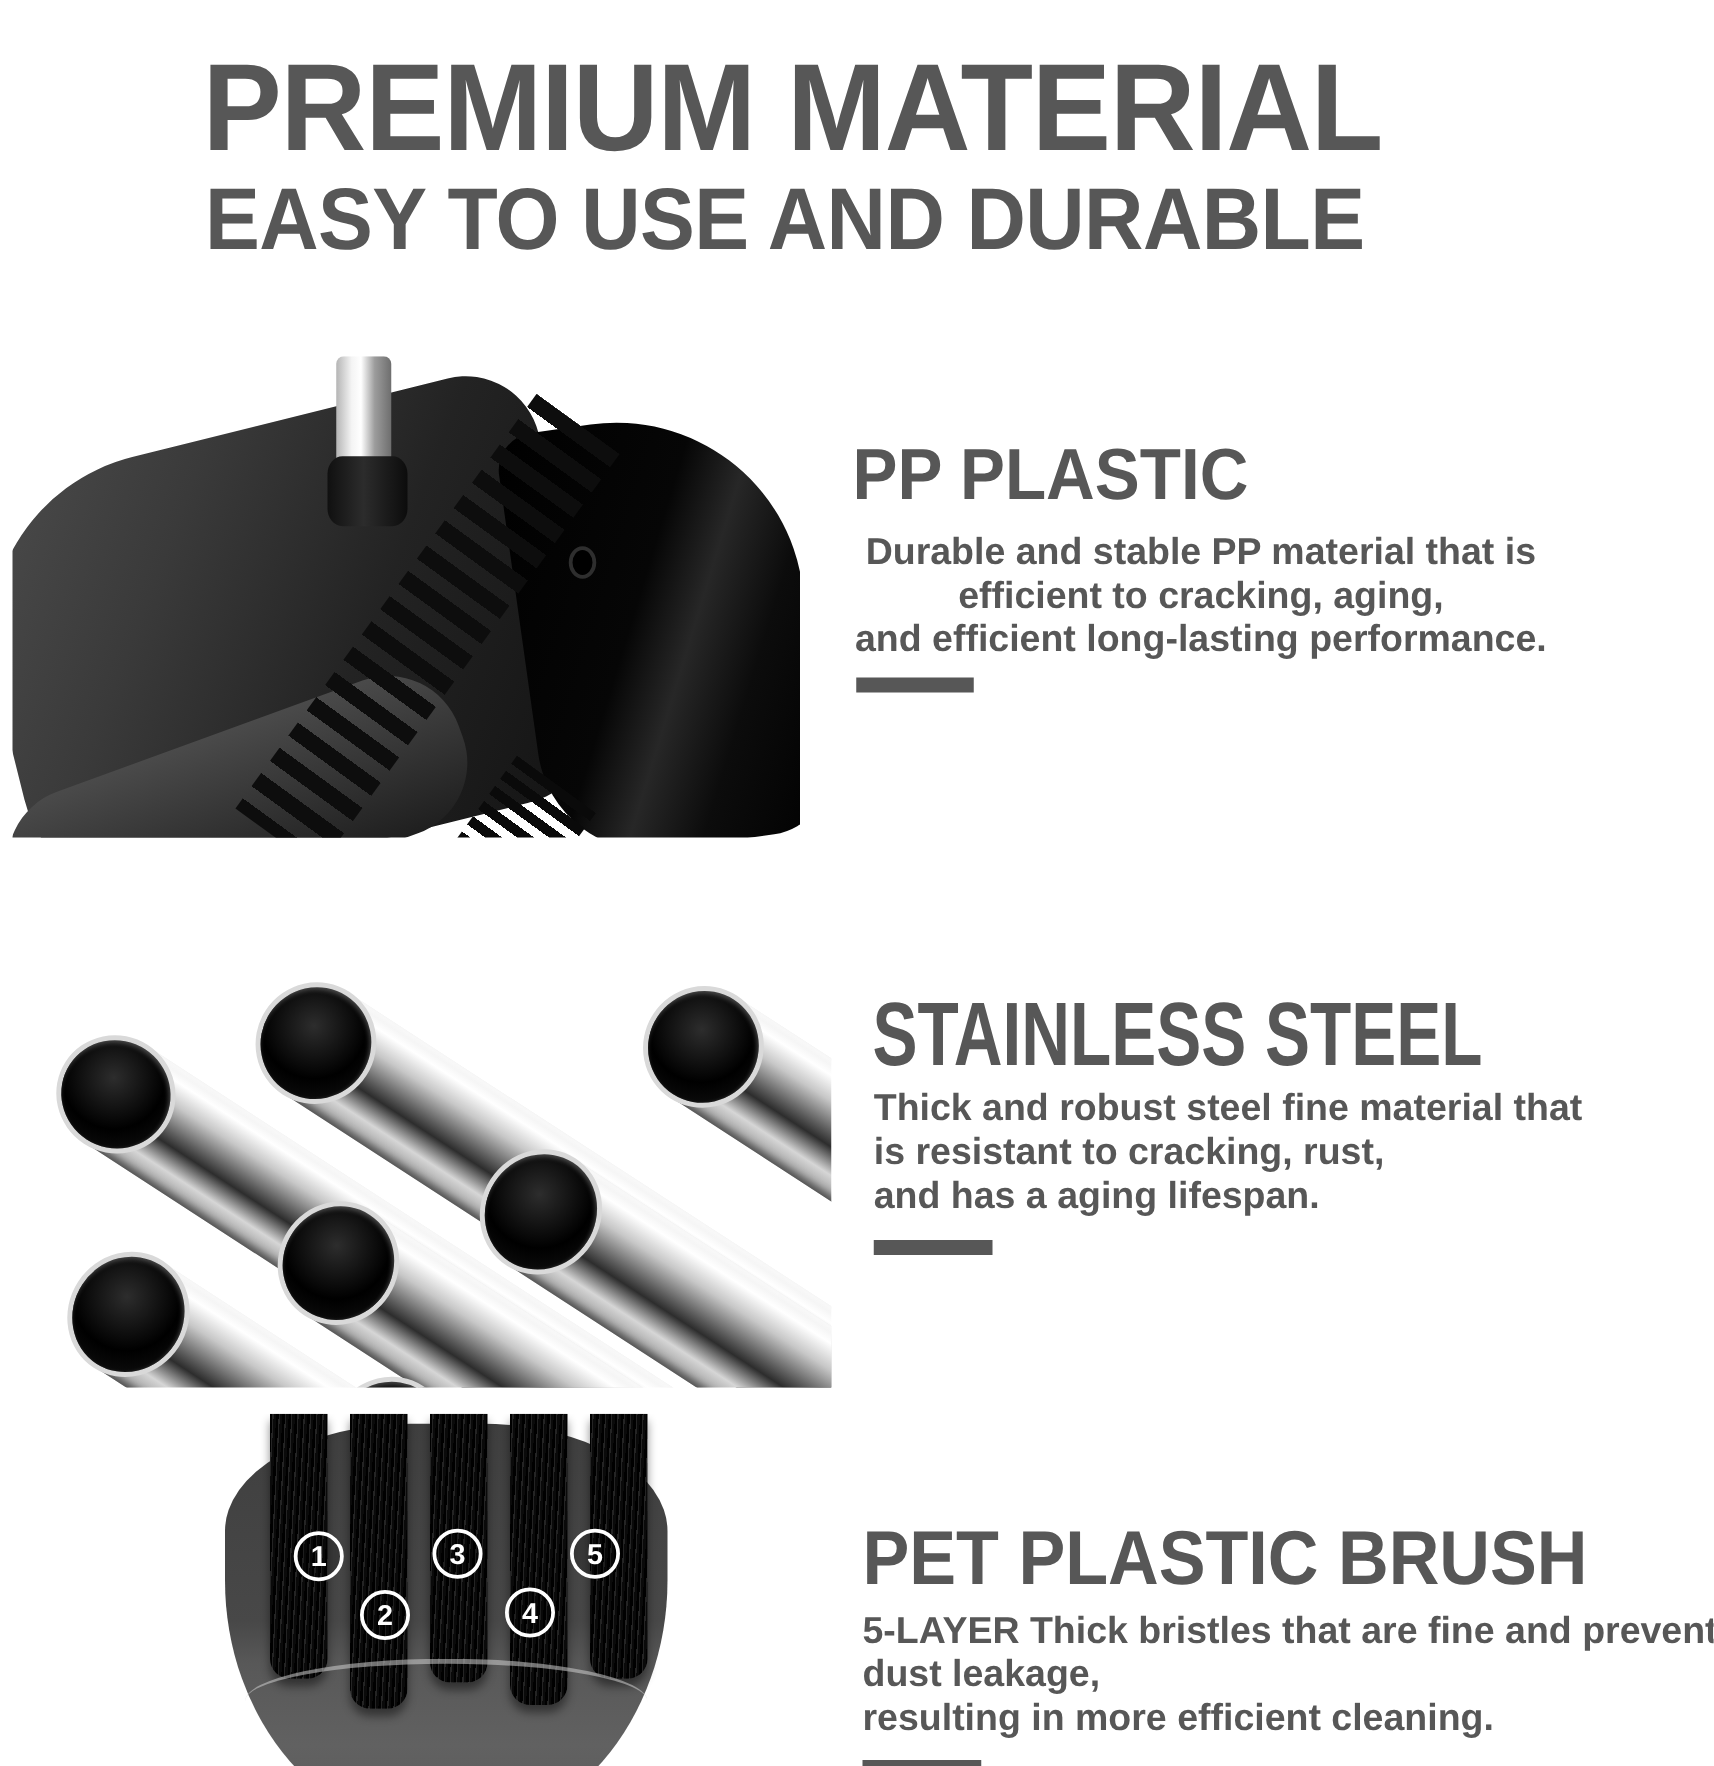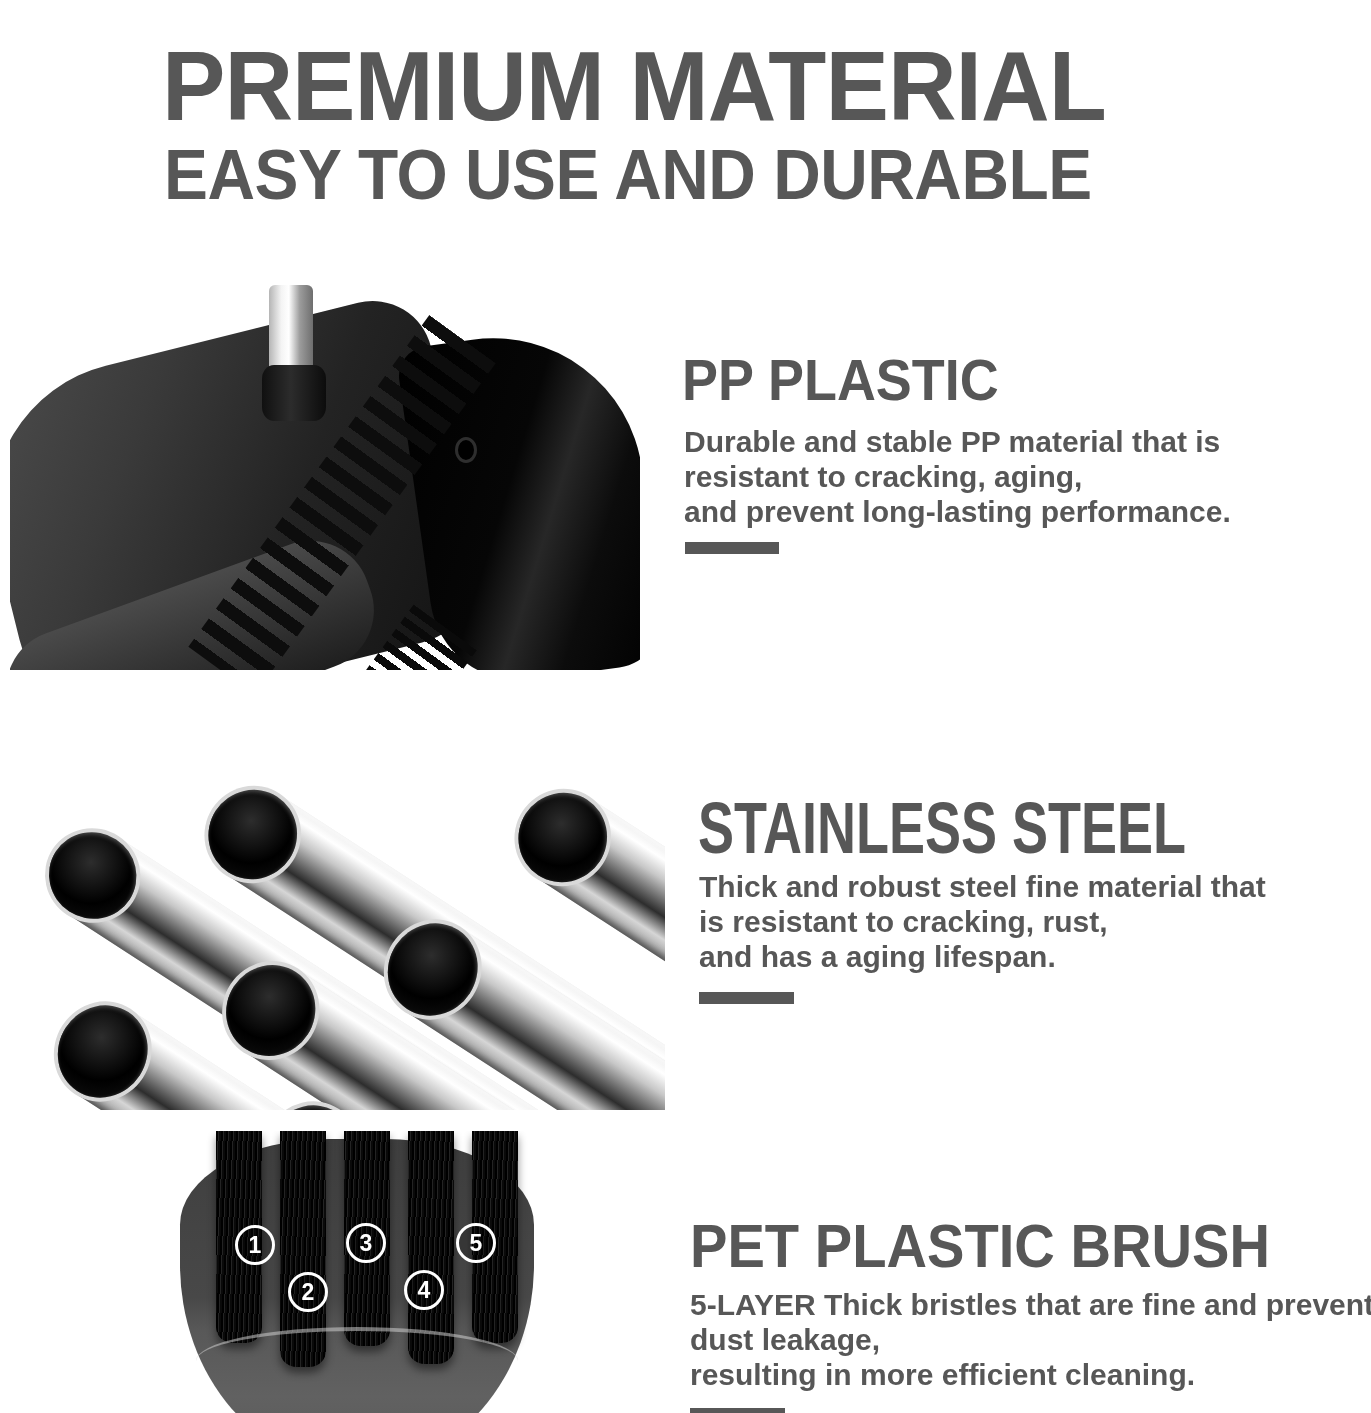--- a/index.html
+++ b/index.html
@@ -13,21 +13,21 @@
   
   .title1{left:162px;top:-9px;font-size:99px;font-weight:bold;line-height:1;
           transform:scaleX(.96);transform-origin:0 0;letter-spacing:-1px;}
   .title2{left:164px;top:95px;font-size:70px;font-weight:bold;line-height:1;
           transform:scaleX(.94);transform-origin:0 0;letter-spacing:-0.5px;}
   .h2{font-weight:bold;line-height:1;transform-origin:0 0;color:#575757;}
   .h2-1{left:682px;top:306px;font-size:58px;transform:scaleX(.93);}
   .h2-2{left:698px;top:747px;font-size:72px;transform:scaleX(.75);}
   .h2-3{left:690px;top:1171px;font-size:61px;transform:scaleX(.92);}
   .body{font-size:30px;font-weight:bold;line-height:35px;color:#575757;}
-  .body-1{left:684px;top:379px;}
+  .body-1{left:684px;top:379px;text-align:center;}
   .body-2{left:699px;top:824px;}
   .body-3{left:690px;top:1242px;}
   .bar{background:#575757;}
   .bar-1{left:685px;top:497px;width:94px;height:12px;}
   .bar-2{left:699px;top:947px;width:95px;height:12px;}
   .bar-3{left:690px;top:1363px;width:95px;height:13px;}
 
   
   .photo{position:absolute;overflow:hidden;}
 
@@ -105,22 +105,22 @@
     <div class="dp-interior"></div>
     <div class="dp-teeth"></div>
     <div class="dp-teeth2"></div>
     <div class="dp-hole"></div>
     <div class="dp-pole"></div>
     <div class="dp-collar"></div>
   </div>
   <div class="abs h2 h2-1 nowrap">PP PLASTIC</div>
   <div class="abs body body-1">
     <div class="nowrap">Durable and stable PP material that is</div>
-    <div class="nowrap">resistant to cracking, aging,</div>
-    <div class="nowrap">and prevent long-lasting performance.</div>
+    <div class="nowrap">efficient to cracking, aging,</div>
+    <div class="nowrap">and efficient long-lasting performance.</div>
   </div>
   <div class="abs bar bar-1"></div>
 
   <div class="photo photo2">
     <div class="pipe" style="left:50px;top:100px;height:92px;"></div>
     <div class="pipe" style="left:210px;top:57px;height:96px;"></div>
     <div class="pipe" style="left:390px;top:190px;height:100px;"></div>
     <div class="pipe" style="left:520px;top:60px;height:96px;"></div>
     <div class="pipe" style="left:228px;top:232px;height:98px;"></div>
     <div class="pipe" style="left:60px;top:272px;height:100px;"></div>

